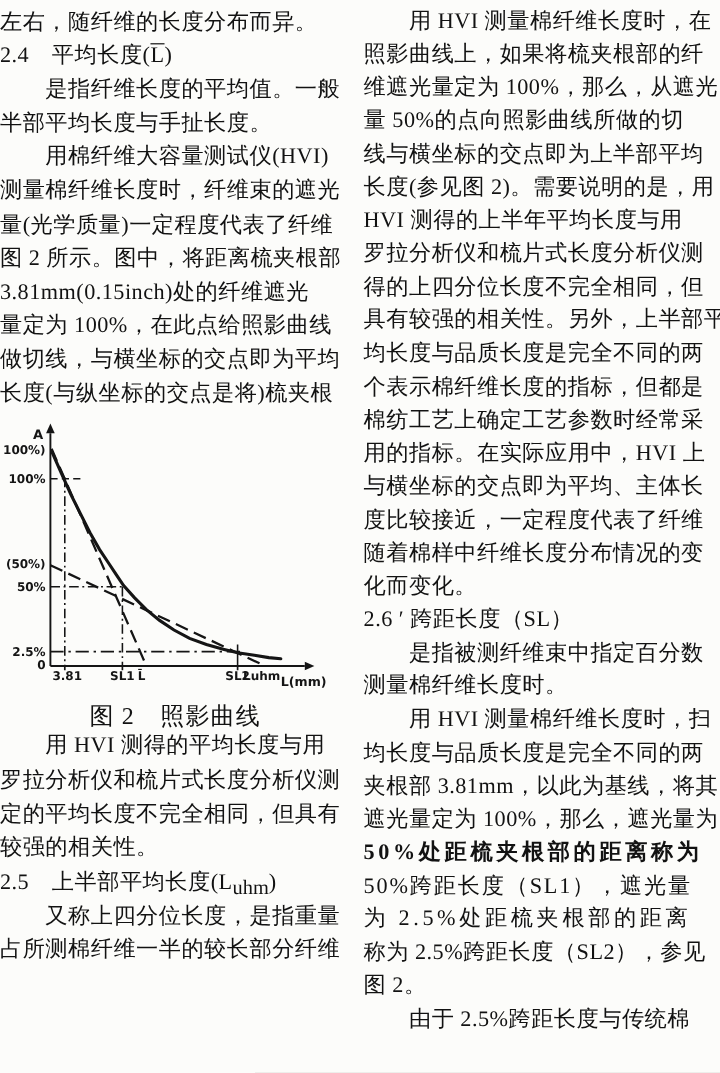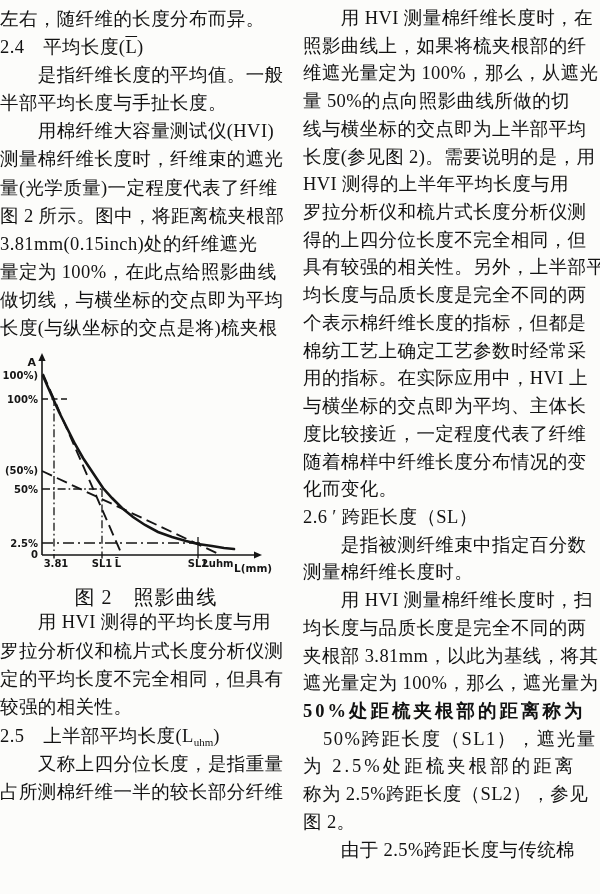--- a/index.html
+++ b/index.html
@@ -16,21 +16,21 @@
   #col-left{left:0;width:292px;}
   #col-right{left:303px;width:294px;}
   .tline{
     white-space:nowrap;
     font-size:18.5px;
     letter-spacing:0.4px;
   }
   #col-left .lines-top .tline{height:28.1px;line-height:28.1px;}
   #col-left .lines-bottom .tline{height:28.4px;line-height:28.4px;}
   #col-right .tline{height:27.72px;line-height:27.72px;}
-  .subscr{font-size:11px;vertical-align:-4px;letter-spacing:0;}
+  .subscr{font-size:17px;vertical-align:-4px;letter-spacing:0;}
   .ovl{text-decoration:overline;}
   #figure-wrap{margin-top:6px;margin-left:2px;width:286px;height:238px;}
   #figure-svg{width:286px;height:238px;display:block;}
   #figure-caption{
     height:22px;line-height:22px;text-align:center;
     font-size:20px;letter-spacing:1px;
   }
   #figure-svg text{
     font-family:"DejaVu Sans",sans-serif;
     font-weight:bold;
@@ -133,21 +133,21 @@
         <div class="tline"><span>随着棉样中纤维长度分布情况的变</span></div>
         <div class="tline"><span>化而变化。</span></div>
         <div class="tline"><span>2.6 ′ 跨距长度（SL）</span></div>
         <div class="tline"><span>　　是指被测纤维束中指定百分数</span></div>
         <div class="tline"><span>测量棉纤维长度时。</span></div>
         <div class="tline"><span>　　用 HVI 测量棉纤维长度时，扫</span></div>
         <div class="tline"><span>均长度与品质长度是完全不同的两</span></div>
         <div class="tline"><span>夹根部 3.81mm，以此为基线，将其</span></div>
         <div class="tline"><span>遮光量定为 100%，那么，遮光量为</span></div>
         <div class="tline" style="letter-spacing: 3px; font-weight: bold;"><span>50%处距梳夹根部的距离称为</span></div>
-        <div class="tline" style="letter-spacing: 1.5px; margin-left: 20px;"><span>50%跨距长度（SL1），遮光量</span></div>
+        <div class="tline" style="letter-spacing: 1.5px;"><span>50%跨距长度（SL1），遮光量</span></div>
         <div class="tline" style="letter-spacing: 3px;"><span>为 2.5%处距梳夹根部的距离</span></div>
         <div class="tline"><span>称为 2.5%跨距长度（SL2），参见</span></div>
         <div class="tline"><span>图 2。</span></div>
         <div class="tline"><span>　　由于 2.5%跨距长度与传统棉</span></div>
       </div>
   </div>
 
 </div>
 
 </body></html>

